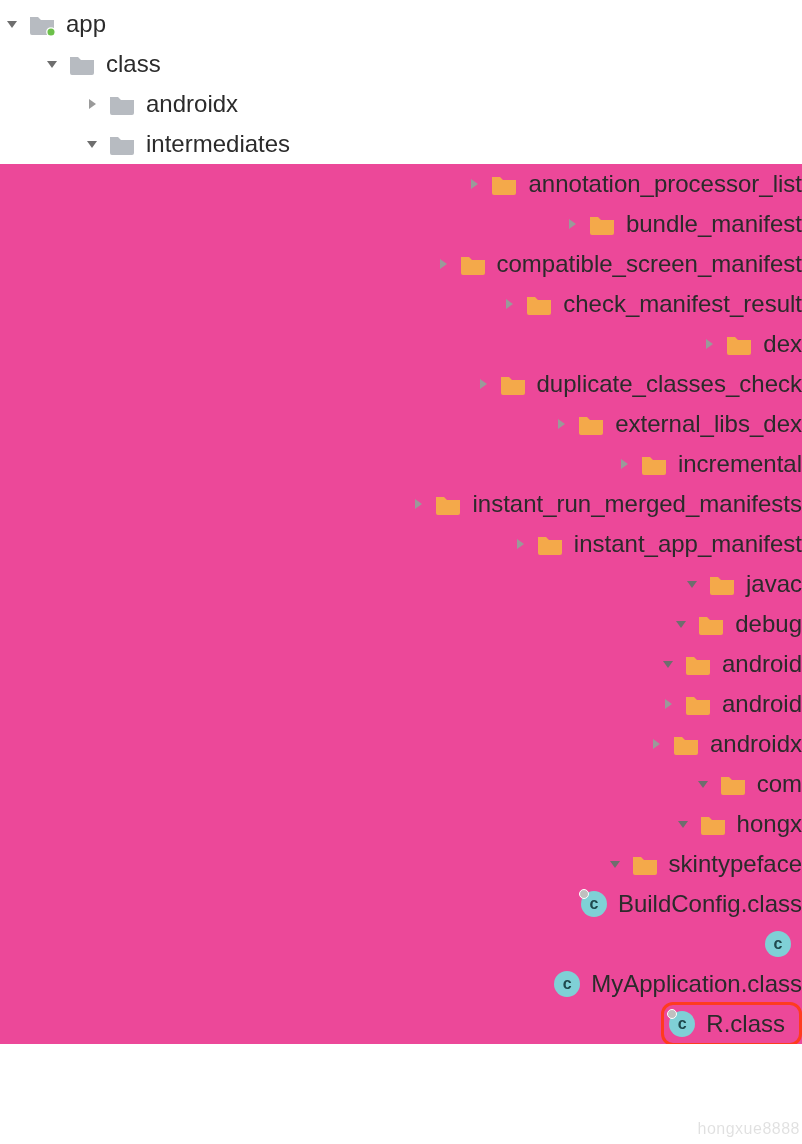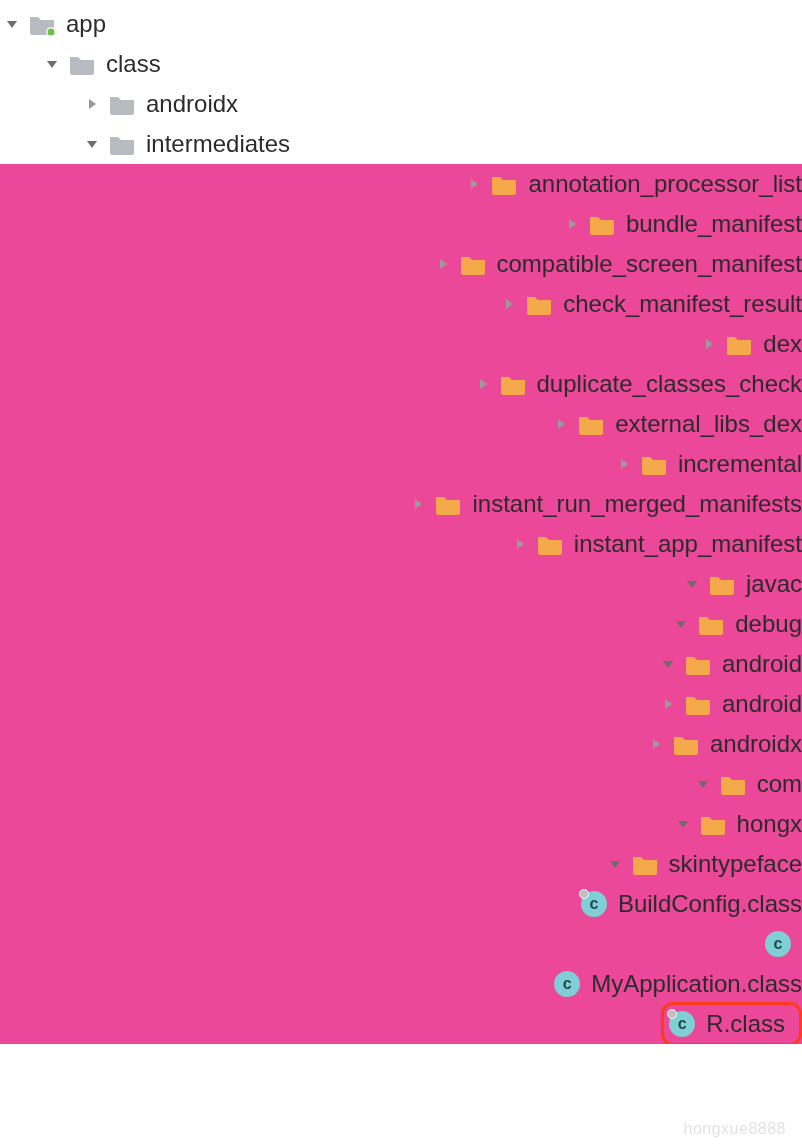--- a/index.html
+++ b/index.html
@@ -45,21 +45,21 @@
     font-size:16px; font-weight:600; color:#1f4a4e;
     position:relative;
   }
   .classbadge .dot {
     position:absolute; top:-2px; left:-2px;
     width:10px; height:10px; border-radius:50%;
     background:#bfbfbf; border:1px solid #fff;
   }
   .watermark {
     position: fixed;
-    right: 16px; bottom: 6px;
+    right: 2px; bottom: 6px;
     font-size: 16px;
     color: rgba(0,0,0,0.12);
     letter-spacing: 0.5px;
     pointer-events: none;
   }
 </style>
 </head>
 <body>
 
 <div class="tree" id="tree">

